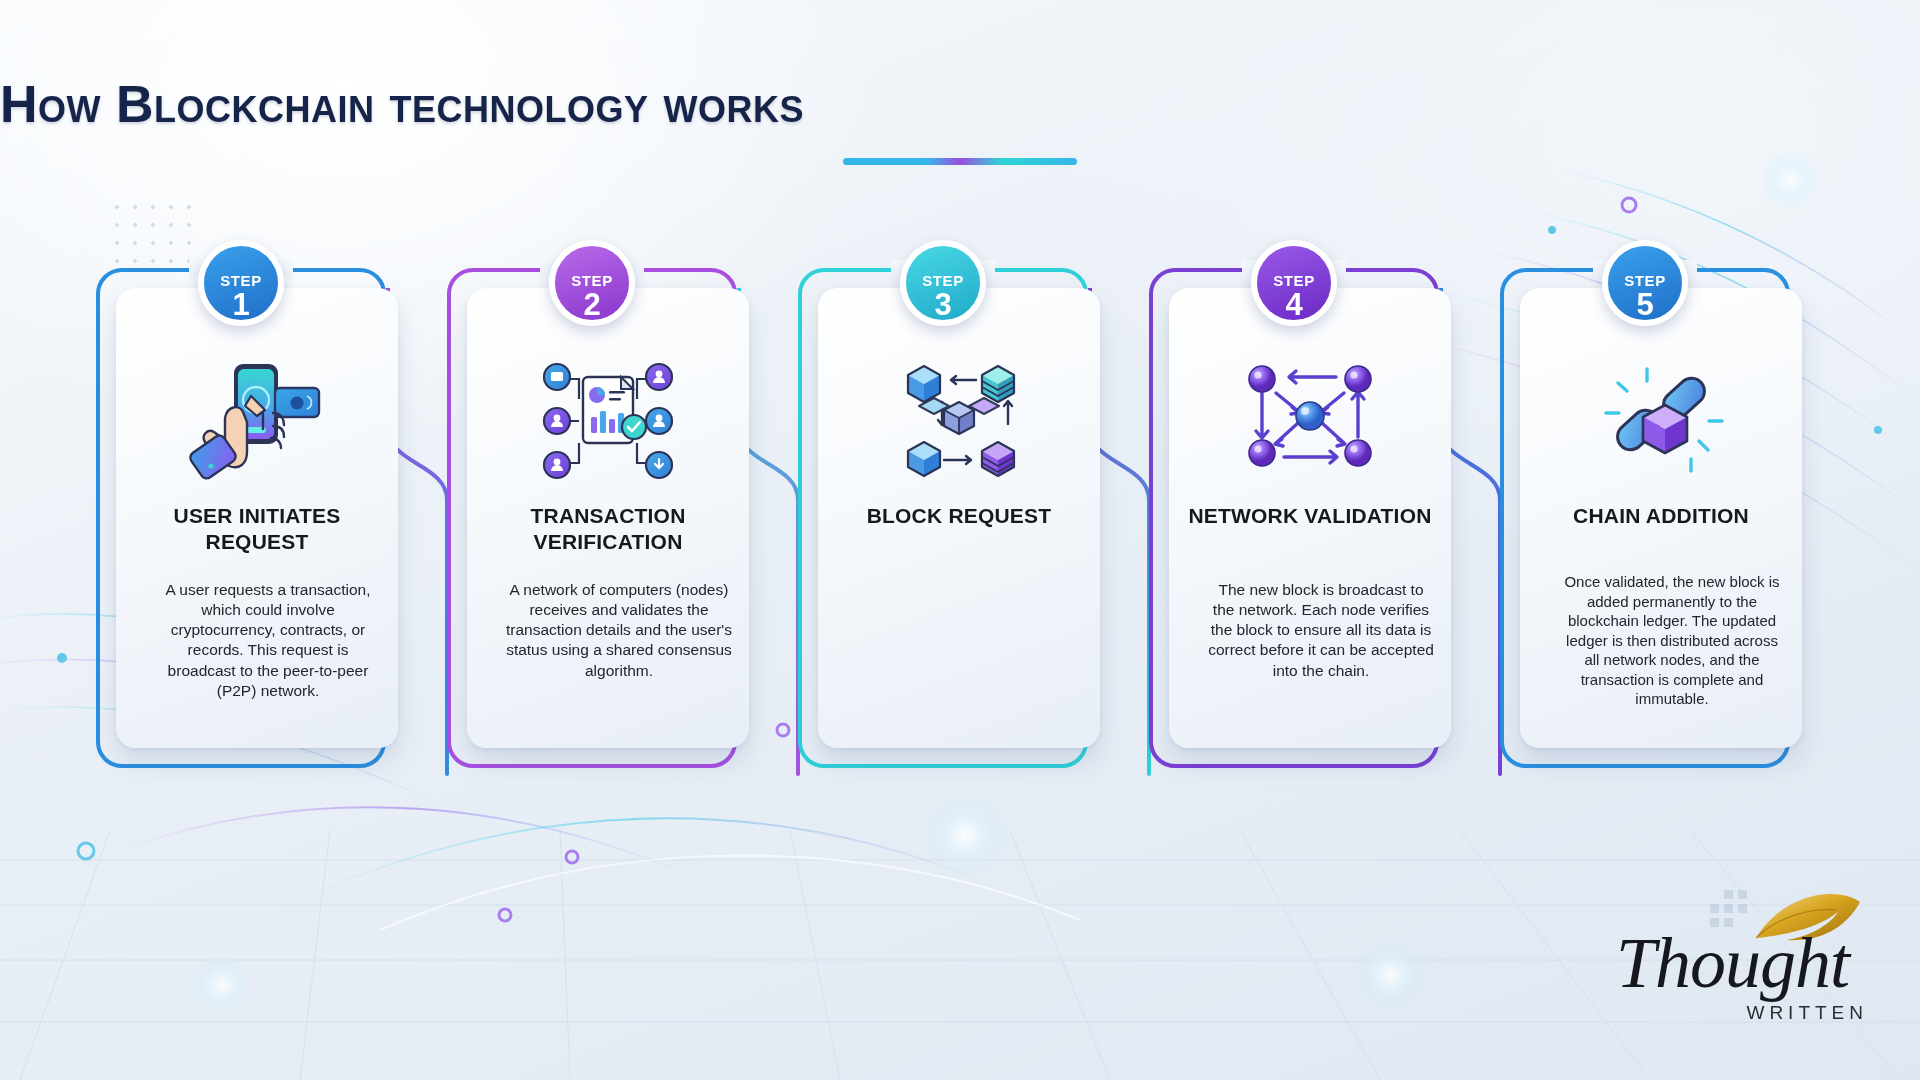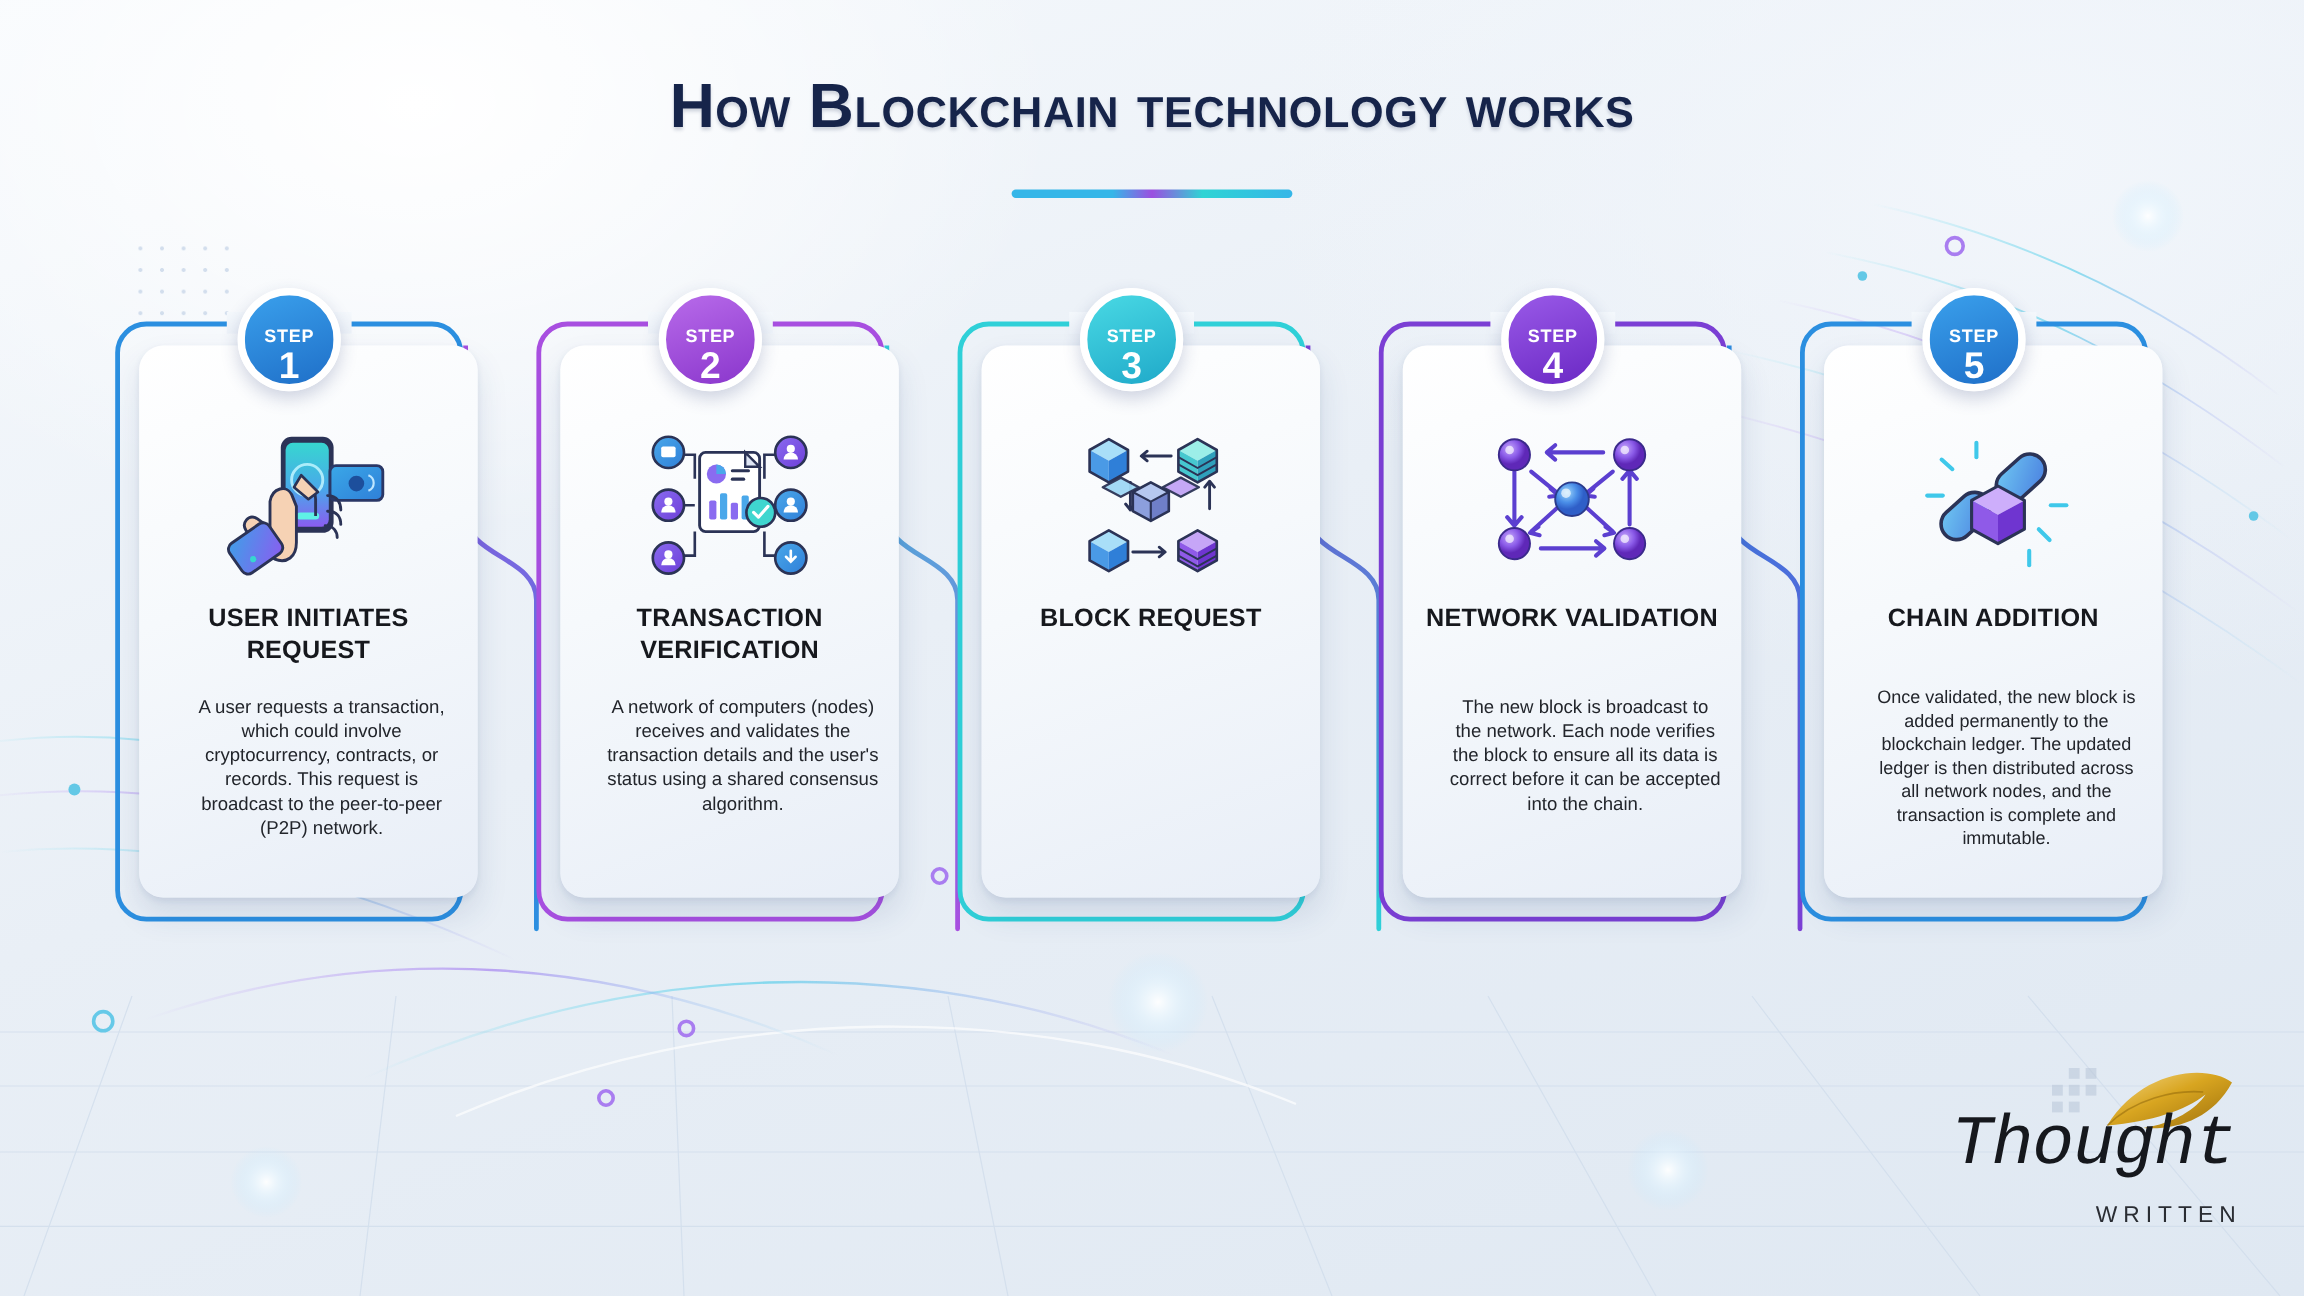--- a/index.html
+++ b/index.html
@@ -28,22 +28,21 @@
     left: 108px; top: 198px;
     width: 92px; height: 78px;
     background-image: radial-gradient(#ccd9ea 1.6px, transparent 1.8px);
     background-size: 18px 18px;
     opacity: .85;
   }
 
   
   .title {
     position: absolute;
-    top: 63px; left: 0; right: 0;
-    text-align: center;
+    top: 78px; left: 0; right: 0;
     font-size: 52px;
     line-height: 1;
     font-weight: bold;
     color: #16244a;
     font-variant: small-caps;
     letter-spacing: 0.5px;
     text-shadow: 0 2px 3px rgba(20,40,80,.18);
   }
   .title-rule {
     position: absolute;
@@ -145,24 +144,24 @@
     color: #22252b;
     margin-left: 22px;
   }
 
   
   .connector { position: absolute; top: 0; left: 0; width: 1728px; height: 500px; pointer-events: none; }
 
   
   .logo { position: absolute; right: 46px; bottom: 44px; width: 268px; height: 150px; }
   .logo-word {
-    position: absolute; left: 20px; top: 36px;
-    font-family: Liberation Mono, monospace;
+    position: absolute; left: 10px; top: 36px;
+    font-family: Liberation Serif, serif;
     font-style: italic;
-    font-size: 58px;
+    font-size: 72px;
     color: #16181d;
     letter-spacing: -1px;
   }
   .logo-sub {
     position: absolute; right: 6px; bottom: 12px;
     font-size: 19px;
     letter-spacing: 5px;
     color: #2a2d33;
   }
 </style>

